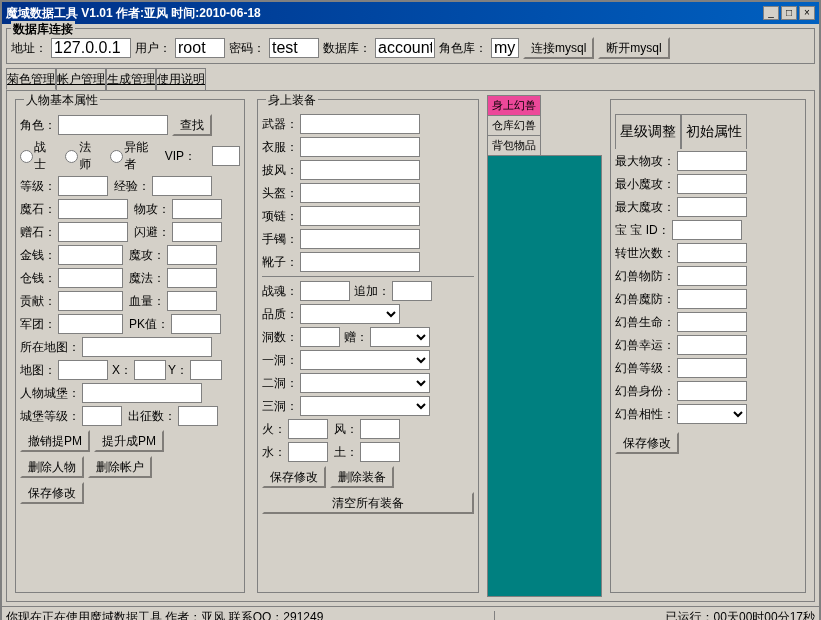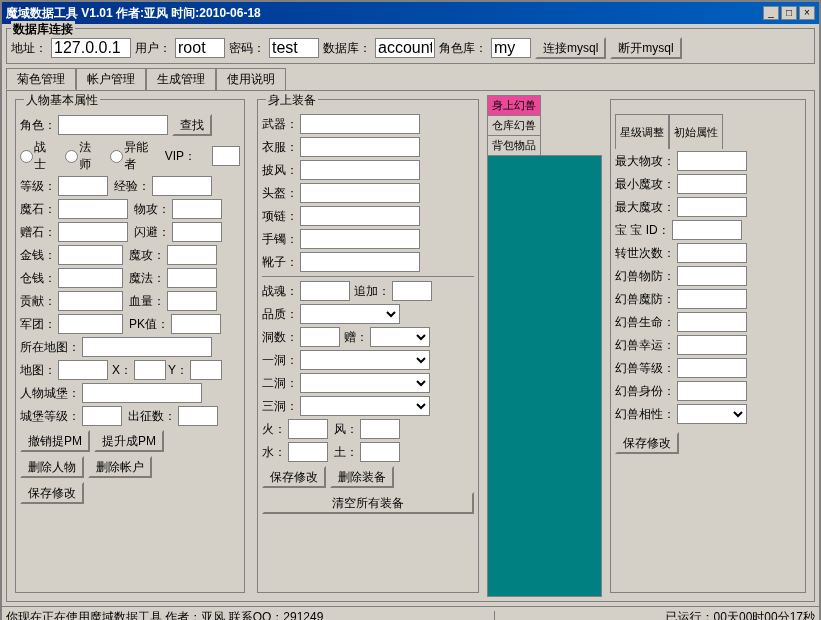--- a/index.html
+++ b/index.html
@@ -79,27 +79,28 @@
       font-family: "SimSun", "宋体", sans-serif;
     }
     .tabs {
       display: flex;
       gap: 0;
       margin-bottom: 0;
     }
     .tab {
       border: 1px solid #808080;
       border-bottom: none;
-      padding: 2px 10px;
+      padding: 2px 0;
       background: #d4d0c8;
       cursor: pointer;
       font-size: 12px;
       height: 22px;
       display: flex;
       align-items: center;
+      text-decoration: underline;
     }
     .tab.active {
       background: #d4d0c8;
       z-index: 1;
       border-bottom: 1px solid #d4d0c8;
     }
     .main-area {
       border: 1px solid #808080;
       flex: 1;
       display: flex;
@@ -184,21 +185,21 @@
     
     .star-panel {
       flex: 1;
       min-width: 180px;
     }
     .star-inner-tab {
       border: 1px solid #808080;
       padding: 17px 4px;
       background: #d4d0c8;
       cursor: pointer;
-      font-size: 11px;
+      font-size: 14px;
       height: 20px;
       display: flex;
       align-items: center;
       border-bottom: none;
     }
     .star-inner-tab.active {}
     .status-bar {
       height: 22px;
       background: #d4d0c8;
       border-top: 1px solid #808080;
@@ -237,21 +238,21 @@
       <div style="display:flex;align-items:center;gap:4px;flex-wrap:wrap;">
         <span>地址：</span>
         <input type="text" style="width: 80px;" value="127.0.0.1">
         <span>用户：</span>
         <input type="text" style="width: 50px;" value="root">
         <span>密码：</span>
         <input type="text" style="width: 50px;" value="test">
         <span>数据库：</span>
         <input type="text" style="width: 60px;" value="account">
         <span>角色库：</span>
-        <input type="text" style="width: 40px;" value="my">
+        <input type="text" style="width: 28px;" value="my">
         <button>连接mysql</button>
         <button>断开mysql</button>
       </div>
     </div>
 
     <div class="tabs">
       <div class="tab active">
           <span>菊色管理</span>
         </div>
       <div class="tab">

